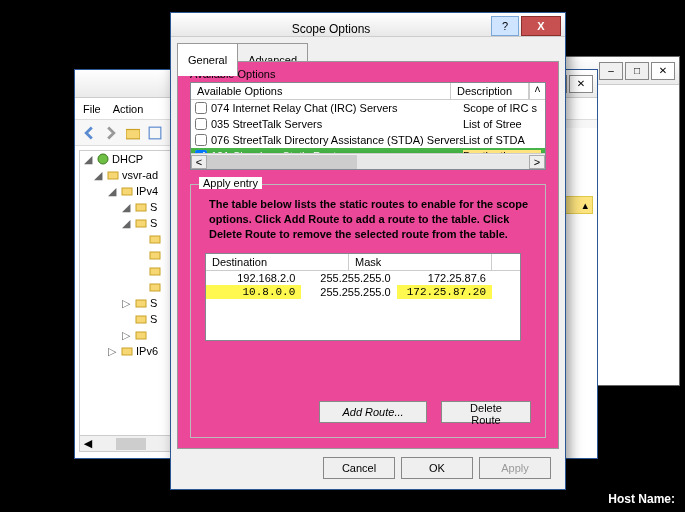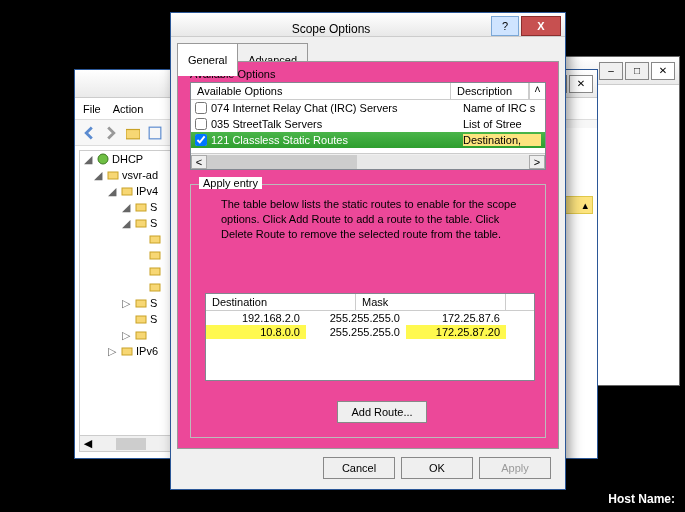--- a/index.html
+++ b/index.html
@@ -57,31 +57,31 @@
 .avail-row .desc { width:78px; white-space:nowrap; overflow:hidden;}
 .avail-row.sel { background:linear-gradient(#4ab54a,#2e9e2e); color:#fff;}
 .avail-row.sel .desc { background:#fde47f; color:#000;}
 .hscroll { position:absolute; left:0; right:0; bottom:0; height:16px; border-top:1px solid #ccc; display:flex; align-items:center; background:#f0f0f0;}
 .hscroll .ar { width:16px; height:14px; border:1px solid #aaa; background:#eee; text-align:center; line-height:12px;}
 .hscroll .track { flex:1; height:14px; background:#e8e8e8; position:relative;}
 .hscroll .thumb { position:absolute; left:0; width:150px; top:0; bottom:0; background:#cdcdcd;}
 
 .group { position:absolute; left:12px; top:122px; right:12px; bottom:10px; border:1px solid #bbb;}
 .group .glabel { position:absolute; top:-8px; left:8px; background:#fff; padding:0 4px;}
-.group .info { position:absolute; left:30px; top:12px; right:14px; line-height:1.35;}
-.routes-table { position:absolute; left:14px; top:68px; right:10px; height:88px; border:1px solid #828790; background:#fff;margin-top:40px;}
+.group .info { position:absolute; left:18px; top:12px; right:14px; line-height:1.35;font-weight:bold;}
+.routes-table { position:absolute; left:14px; top:68px; right:24px; height:88px; border:1px solid #828790; background:#fff;}
 .rt-hdr { display:flex; border-bottom:1px solid #ccc;}
 .rt-hdr .col { padding:2px 6px; border-right:1px solid #ccc; flex:1;}
 .rt-hdr .col.last { width:28px; flex:0 0 28px; border-right:none;}
 .rt-row { display:flex;text-align:right;}
 .rt-row .cell { flex:1; padding:1px 6px;}
 .rt-row .cell.last { width:28px; flex:0 0 28px;}
-.hl-yellow { background:#fff94f;}
+.hl-yellow { background:#fff94f;font-family:Liberation Mono, monospace;}
 .btn { position:absolute; height:22px; padding:0 12px; border:1px solid #888; background:#efefef;}
-.btn.add { right:118px; bottom:14px; width:90px;}
+.btn.add { right:118px; bottom:14px; width:108px;font-style:italic;}
 .btn.del { right:14px; bottom:14px; width:90px;}
 
 .dlg-btns { position:absolute; left:6px; right:6px; bottom:6px; height:30px; background:#f0f0f0; display:flex; justify-content:flex-end; align-items:center; gap:6px; padding-right:8px;}
 .dlg-btns .btn2 { width:72px; height:22px; border:1px solid #888; background:#efefef;}
 .dlg-btns .btn2.disabled { color:#9a9a9a;}
 
 .hostname { position:absolute; right:10px; bottom:6px; color:#fff; font-weight:bold; font-size:12px;}
 </style>
 </head>
 <body>
@@ -283,26 +283,31 @@
     <div class="avail-box">
       <div class="avail-hdr">
         <div class="col c1">Available Options</div>
         <div class="col c2">Description</div>
         <div class="sbtn">˄</div>
       </div>
       <div class="avail-rows" id="avail-rows">
           <div class="avail-row">
             <input type="checkbox" style="">
             <span class="txt">074 Internet Relay Chat (IRC) Servers</span>
-            <span class="desc">Name of IRC s</span>
+            <span class="desc">Scope of IRC s</span>
           </div>
           <div class="avail-row">
             <input type="checkbox" style="">
             <span class="txt">035 StreetTalk Servers</span>
             <span class="desc">List of Stree</span>
+          </div>
+          <div class="avail-row">
+            <input type="checkbox" style="">
+            <span class="txt">076 StreetTalk Directory Assistance (STDA) Servers</span>
+            <span class="desc">List of STDA</span>
           </div>
           <div class="avail-row sel">
             <input type="checkbox" checked="" style="">
             <span class="txt">121 Classless Static Routes</span>
             <span class="desc">Destination,</span>
           </div>
         </div>
       <div class="hscroll">
         <div class="ar">&lt;</div>
         <div class="track">
@@ -330,20 +335,21 @@
             </div>
             <div class="rt-row">
               <div class="cell hl-yellow">10.8.0.0</div>
               <div class="cell">255.255.255.0</div>
               <div class="cell hl-yellow">172.25.87.20</div>
               <div class="cell last"></div>
             </div>
           </div>
       </div>
       <button class="btn add">Add Route...</button>
+      <button class="btn del">Delete Route</button>
     </fieldset>
   </div>
 
   <div class="dlg-btns">
     <button class="btn2">Cancel</button>
     <button class="btn2">OK</button>
     <button class="btn2 disabled">Apply</button>
   </div>
 </div>
 

